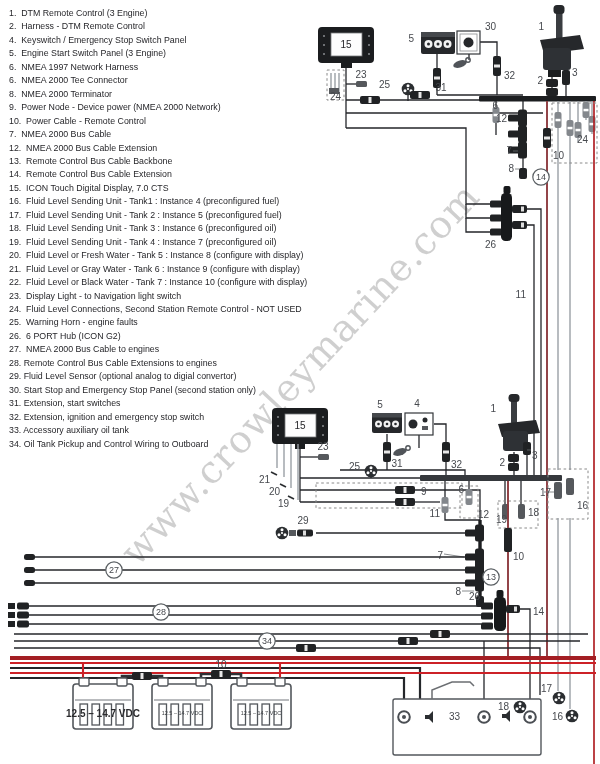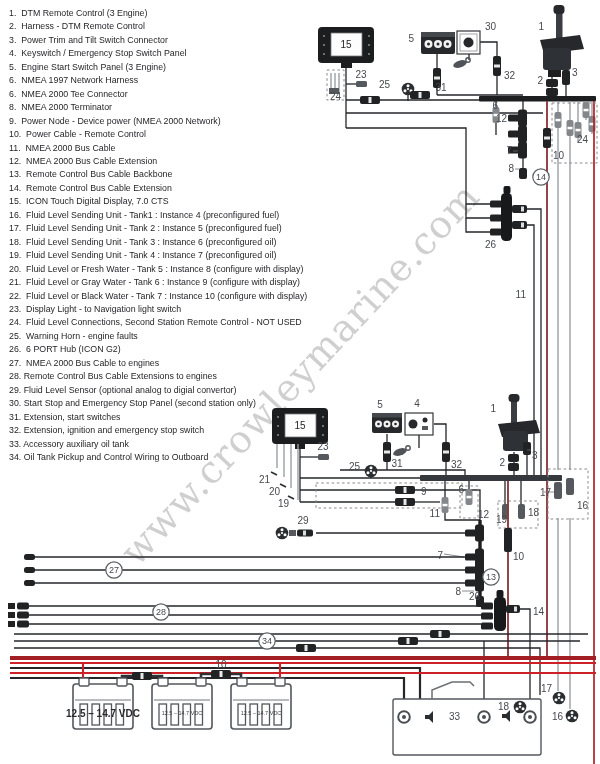--- a/index.html
+++ b/index.html
@@ -29,29 +29,28 @@
   text.batsm{font-family:"Liberation Sans",sans-serif;font-size:5.5px;fill:#3a3d41;text-anchor:middle}
 </style>
 </head>
 <body>
 
 <div class="canvas">
 
   <div class="legend">
     <div>1.  DTM Remote Control (3 Engine)</div>
     <div>2.  Harness - DTM Remote Control</div>
-    <div>3.  Power Trim and Tilt Switch Connector</div>
     <div>4.  Keyswitch / Emergency Stop Switch Panel</div>
     <div>5.  Engine Start Switch Panel (3 Engine)</div>
     <div>6.  NMEA 1997 Network Harness</div>
     <div>6.  NMEA 2000 Tee Connector</div>
     <div>8.  NMEA 2000 Terminator</div>
     <div>9.  Power Node - Device power (NMEA 2000 Network)</div>
     <div>10.  Power Cable - Remote Control</div>
-    <div>11.  NMEA 2000 Bus Cable</div>
+    <div>7.  NMEA 2000 Bus Cable</div>
     <div>12.  NMEA 2000 Bus Cable Extension</div>
     <div>13.  Remote Control Bus Cable Backbone</div>
     <div>14.  Remote Control Bus Cable Extension</div>
     <div>15.  ICON Touch Digital Display, 7.0 CTS</div>
     <div>16.  Fluid Level Sending Unit - Tank1 : Instance 4 (preconfigured fuel)</div>
     <div>17.  Fluid Level Sending Unit - Tank 2 : Instance 5 (preconfigured fuel)</div>
     <div>18.  Fluid Level Sending Unit - Tank 3 : Instance 6 (preconfigured oil)</div>
     <div>19.  Fluid Level Sending Unit - Tank 4 : Instance 7 (preconfigured oil)</div>
     <div>20.  Fluid Level or Fresh Water - Tank 5 : Instance 8 (configure with display)</div>
     <div>21.  Fluid Level or Gray Water - Tank 6 : Instance 9 (configure with display)</div>

